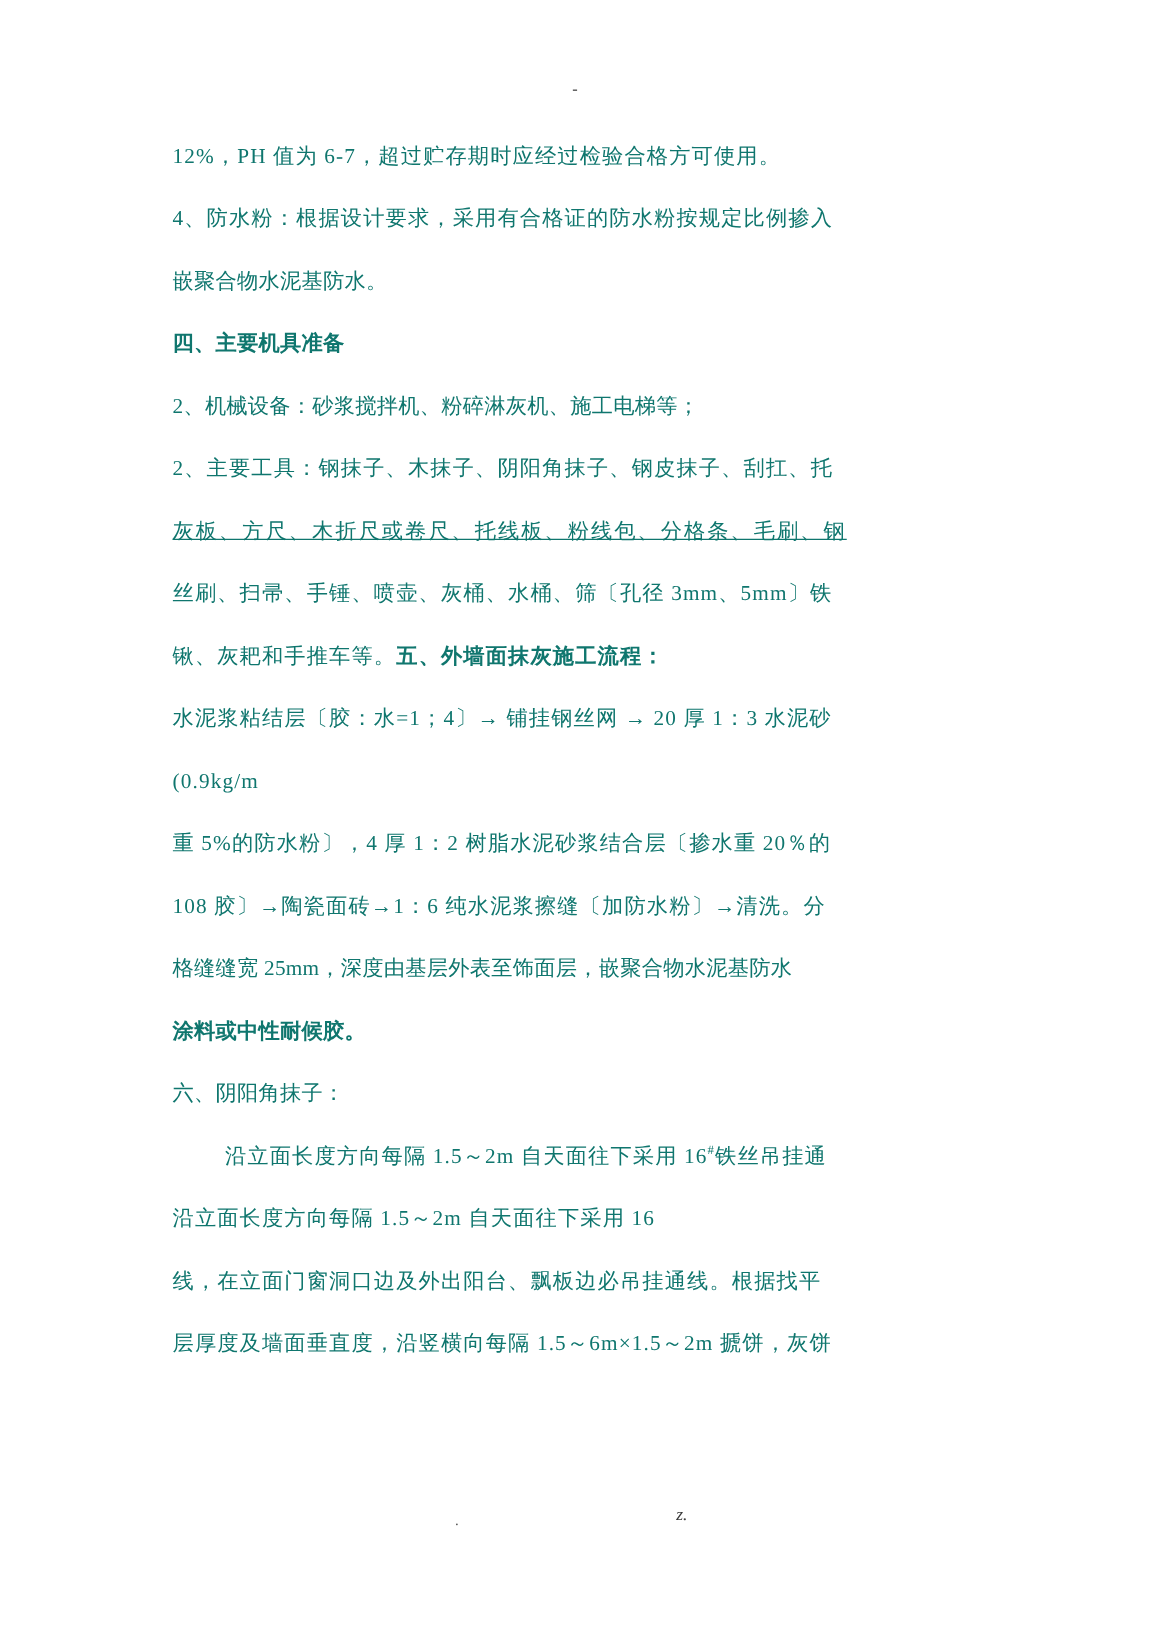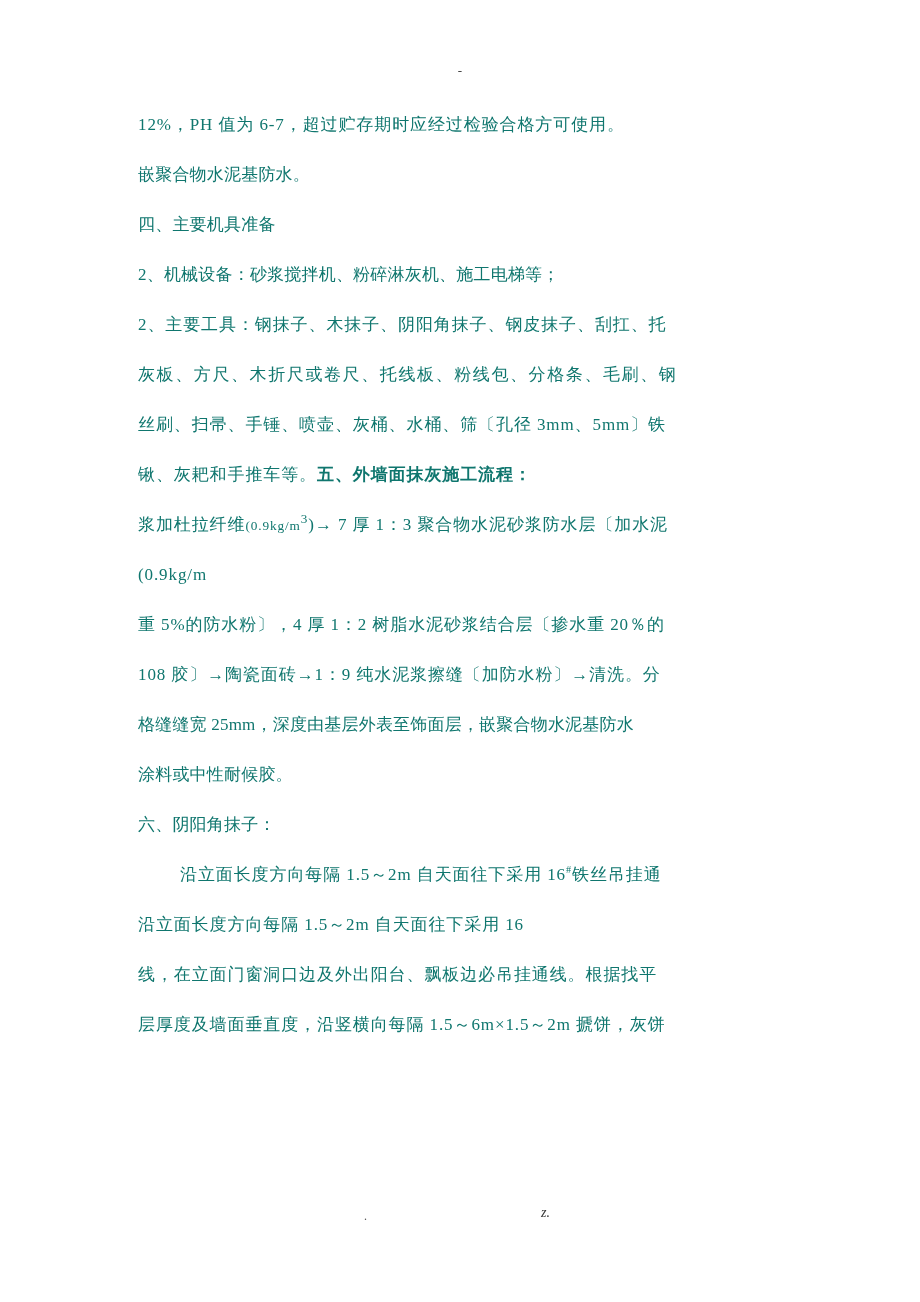--- a/index.html
+++ b/index.html
@@ -76,32 +76,33 @@
   .line {
     font-size: 17px;
     line-height: 50px;
     height: 50px;
     white-space: nowrap;
     letter-spacing: 0.2px;
     color: #0f766e;
   }
 
   .line.bold {
-    font-weight: normal;
+    font-weight: bold;
   }
 
   
   .ind-1 { padding-left: 42px; }
 
   
   .line.stretch {
     letter-spacing: 0.9px;
   }
   .line.stretch2 {
     letter-spacing: 1.6px;
+    text-decoration: underline;
   }
 
   sup {
     font-size: 0.6em;
     vertical-align: super;
     line-height: 0;
   }
 
   .small-unit {
     font-size: 0.78em;
@@ -111,44 +112,45 @@
 <body>
 
 <div class="page">
 
   <div class="page-header">-</div>
 
   <div class="body-block">
 
     <div class="line stretch">12%，PH 值为 6-7，超过贮存期时应经过检验合格方可使用。</div>
 
+    <div class="line stretch">4、防水粉：根据设计要求，采用有合格证的防水粉按规定比例掺入</div>
 
     <div class="line">嵌聚合物水泥基防水。</div>
 
     <div class="line bold">四、主要机具准备</div>
 
     <div class="line">2、机械设备：砂浆搅拌机、粉碎淋灰机、施工电梯等；</div>
 
     <div class="line stretch">2、主要工具：钢抹子、木抹子、阴阳角抹子、钢皮抹子、刮扛、托</div>
 
     <div class="line stretch2">灰板、方尺、木折尺或卷尺、托线板、粉线包、分格条、毛刷、钢</div>
 
     <div class="line stretch">丝刷、扫帚、手锤、喷壶、灰桶、水桶、筛〔孔径 3mm、5mm〕铁</div>
 
     <div class="line stretch"><span>锹、灰耙和手推车等。</span><span class="bold" style="font-weight:bold;">五、外墙面抹灰施工流程：</span></div>
 
 
+    <div class="line stretch">水泥浆粘结层〔胶：水=1；4〕→ 铺挂钢丝网 → 20 厚 1：3 水泥砂</div>
 
-    <div class="line stretch"><span>浆加杜拉纤维</span><span class="small-unit">(0.9kg/m</span><sup class="small-unit">3</sup><span>)→  7 厚 1：3 聚合物水泥砂浆防水层〔加水泥</span></div>
 
     <div class="line stretch">(0.9kg/m</div>
 
     <div class="line stretch">重 5%的防水粉〕，4 厚 1：2 树脂水泥砂浆结合层〔掺水重 20％的</div>
 
-    <div class="line stretch">108 胶〕→陶瓷面砖→1：9 纯水泥浆擦缝〔加防水粉〕→清洗。分</div>
+    <div class="line stretch">108 胶〕→陶瓷面砖→1：6 纯水泥浆擦缝〔加防水粉〕→清洗。分</div>
 
     <div class="line">格缝缝宽 25mm，深度由基层外表至饰面层，嵌聚合物水泥基防水</div>
 
     <div class="line bold">涂料或中性耐候胶。</div>
 
     <div class="line">六、阴阳角抹子：</div>
 
     <div class="line stretch ind-1"><span>沿立面长度方向每隔 1.5～2m 自天面往下采用 16</span><sup>#</sup><span>铁丝吊挂通</span></div>
 
     <div class="line stretch">沿立面长度方向每隔 1.5～2m 自天面往下采用 16</div>

